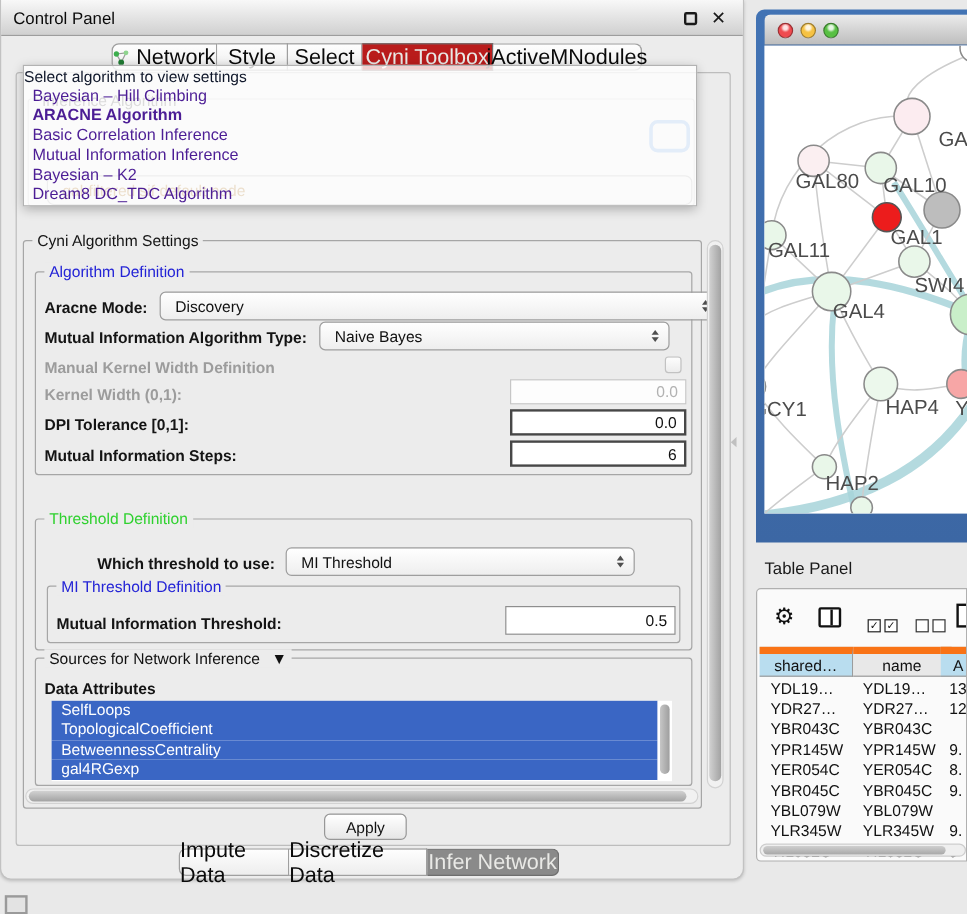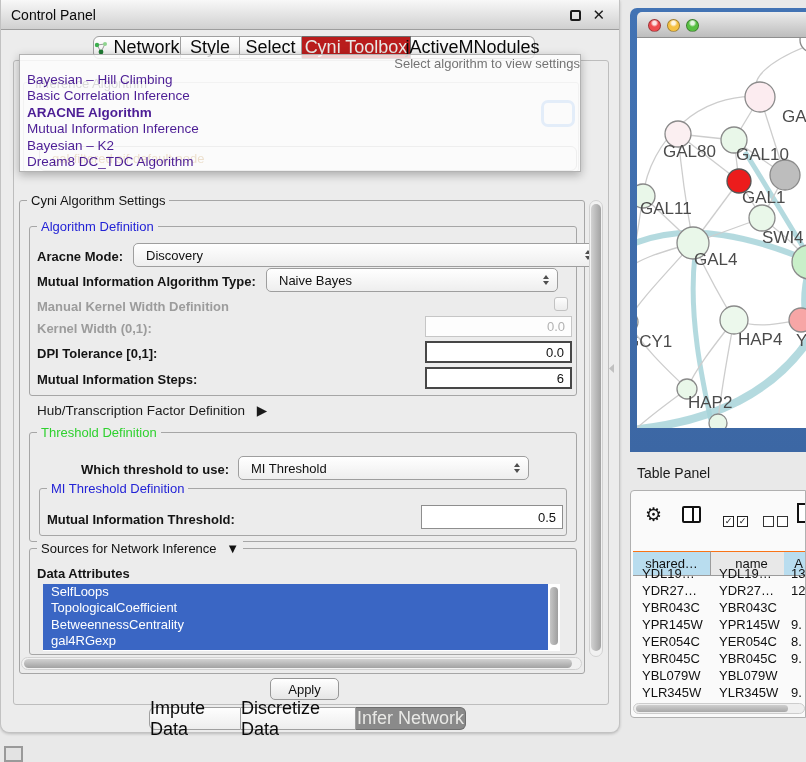--- a/index.html
+++ b/index.html
@@ -24,21 +24,21 @@
 #content-box{position:absolute;left:12px;top:60px;width:596px;height:645px;background:#ececec;border:1px solid #bdbdbd;border-radius:3px}
 
 
 .ghost-box{position:absolute;left:22px;top:82px;width:556px;height:90px;border:1px solid #bdbdbd;border-radius:3px}
 .ghost-title{position:absolute;left:30px;top:76px;font-size:13px;background:#ececec;padding:0 4px;color:#4a4a4a}
 .ghost-ring{position:absolute;left:540px;top:100px;width:34px;height:27px;border:3px solid #76a3e0;border-radius:7px}
 .ghost-combo{position:absolute;left:38px;top:146px;width:538px;height:25px;border:1px solid #a8a8a8;border-radius:6px;font-size:13px;color:#a16207;display:flex;align-items:center;padding-left:12px}
 
 
 #algo-dropdown{position:absolute;left:18px;top:54px;width:562px;height:118px;background:rgba(255,255,255,.8);border:1px solid #b2b2b2;box-shadow:0 3px 9px rgba(0,0,0,.28);z-index:30}
-#algo-prompt{font-size:13px;color:#737373;text-align:right;height:17px;line-height:17px}
+#algo-prompt{font-size:13px;color:#0f172a;text-align:left;height:17px;line-height:17px}
 .dd-item{font-size:13.5px;color:#4c1d95;padding-left:7px;height:16.4px;line-height:16.4px;white-space:nowrap}
 .dd-item.bold{font-weight:bold}
 
 
 .gbox{position:absolute;border:1px solid #a6a6a6;border-radius:3px}
 .gtitle{position:absolute;font-size:13px;background:#ececec;padding:0 4px;white-space:nowrap;z-index:2}
 .lbl{position:absolute;font-size:13px;font-weight:bold;color:#141414;white-space:nowrap}
 .lbl.dis{color:#9c9c9c}
 .plain{font-weight:normal;color:#1a1a1a}
 
@@ -83,21 +83,21 @@
 
 
 #table-title{position:absolute;left:637px;top:465px;font-size:14px;color:#1a1a1a}
 #table-box{position:absolute;left:630px;top:490px;width:176px;height:228px;background:#fafafa;border:1px solid #b0b0b0;border-radius:4px 0 0 4px;overflow:hidden}
 #gear-icon{position:absolute;left:14px;top:12px;font-size:19px;color:#111}
 #columns-icon{position:absolute;left:51px;top:15px;width:19px;height:17px;border:2px solid #111;border-radius:2px;background:#fff}
 #columns-icon i{position:absolute;left:7.5px;top:0;width:2px;height:13px;background:#111}
 .cb{position:absolute;top:25px;width:11px;height:11px;border:1.5px solid #222;background:#fff;font-size:9px;font-weight:bold;line-height:9px;text-align:center;color:#111}
 .cb.empty{border-color:#333}
 #doc-icon{position:absolute;left:166px;top:12px;width:16px;height:20px;border:2px solid #111;background:#fff}
-.th{position:absolute;top:60px;height:25px;border-right:1px solid #9c9c9c;border-top:1px solid #f97316;border-bottom:1px solid #9c9c9c;font-size:13px;display:flex;align-items:center;justify-content:center;background:#e8e8e8}
+.th{position:absolute;top:48px;height:25px;border-right:1px solid #9c9c9c;border-top:6px solid #f97316;border-bottom:1px solid #9c9c9c;font-size:13px;display:flex;align-items:center;justify-content:center;background:#e8e8e8}
 .th.blue{background:#b9ddef}
 .trow{position:absolute;left:3px;width:172px;height:17px}
 .tcell{position:absolute;top:0;height:17px;font-size:13px;line-height:17px;white-space:nowrap;overflow:hidden}
 .tc1{left:8px;width:70px}
 .tc2{left:85px;width:68px}
 .tc3{left:157px;width:20px}
 #tbl-hscroll{position:absolute;left:2px;top:212px;width:172px;height:11px;background:#efefef;border:1px solid #cdcdcd;border-radius:6px}
 #tbl-hthumb{position:absolute;left:2px;top:1px;width:152px;height:7px;background:linear-gradient(#cfcfcf,#a8a8a8);border-radius:4px}
 </style>
 </head>
@@ -139,22 +139,22 @@
   <div class="ghost-box"></div>
   <div class="ghost-title">Inference Algorithm</div>
   <div class="ghost-ring"></div>
   <div class="ghost-combo">
       <span>gal-filtered sif default node</span>
     </div>
 
   <div id="algo-dropdown">
     <div id="algo-prompt">Select algorithm to view settings</div>
     <div class="dd-item">Bayesian – Hill Climbing</div>
+    <div class="dd-item bold">ARACNE Algorithm</div>
     <div class="dd-item">Basic Correlation Inference</div>
-    <div class="dd-item bold">ARACNE Algorithm</div>
     <div class="dd-item">Mutual Information Inference</div>
     <div class="dd-item">Bayesian – K2</div>
     <div class="dd-item">Dream8 DC_TDC Algorithm</div>
   </div>
 
   <div class="gbox" style="left:18px;top:200px;width:566px;height:474px"></div>
   <div class="gtitle" style="left:26px;top:193px;color:#141414">Cyni Algorithm Settings</div>
 
   <div class="gbox" style="left:28px;top:226px;width:548px;height:170px"></div>
   <div class="gtitle" style="left:36px;top:219px;color:#2323d6">Algorithm Definition</div>
@@ -182,24 +182,20 @@
 
   <div class="lbl dis" style="left:36px;top:321px">Kernel Width (0,1):</div>
   <div class="field dis" style="left:424px;top:316px;width:147px;height:21px">0.0</div>
 
   <div class="lbl" style="left:36px;top:346px">DPI Tolerance [0,1]:</div>
   <div class="field" style="left:424px;top:341px;width:147px;height:22px">0.0</div>
 
   <div class="lbl" style="left:36px;top:372px">Mutual Information Steps:</div>
   <div class="field" style="left:424px;top:367px;width:147px;height:22px">6</div>
 
-  <div class="lbl plain" style="left:36px;top:402px;font-size:13.5px">
-    <span>Hub/Transcription Factor Definition</span>
-    <span style="margin-left:8px">▶</span>
-  </div>
 
   <div class="gbox" style="left:28px;top:432px;width:548px;height:110px"></div>
   <div class="gtitle" style="left:36px;top:425px;color:#2fd12f">Threshold Definition</div>
 
   <div class="lbl" style="left:80px;top:462px">Which threshold to use:</div>
   <div class="combo" style="left:237px;top:456px;width:291px;height:24px">
     <span>MI Threshold</span>
     <span class="spinner">
         <i class="up"></i>
         <i class="dn"></i>

